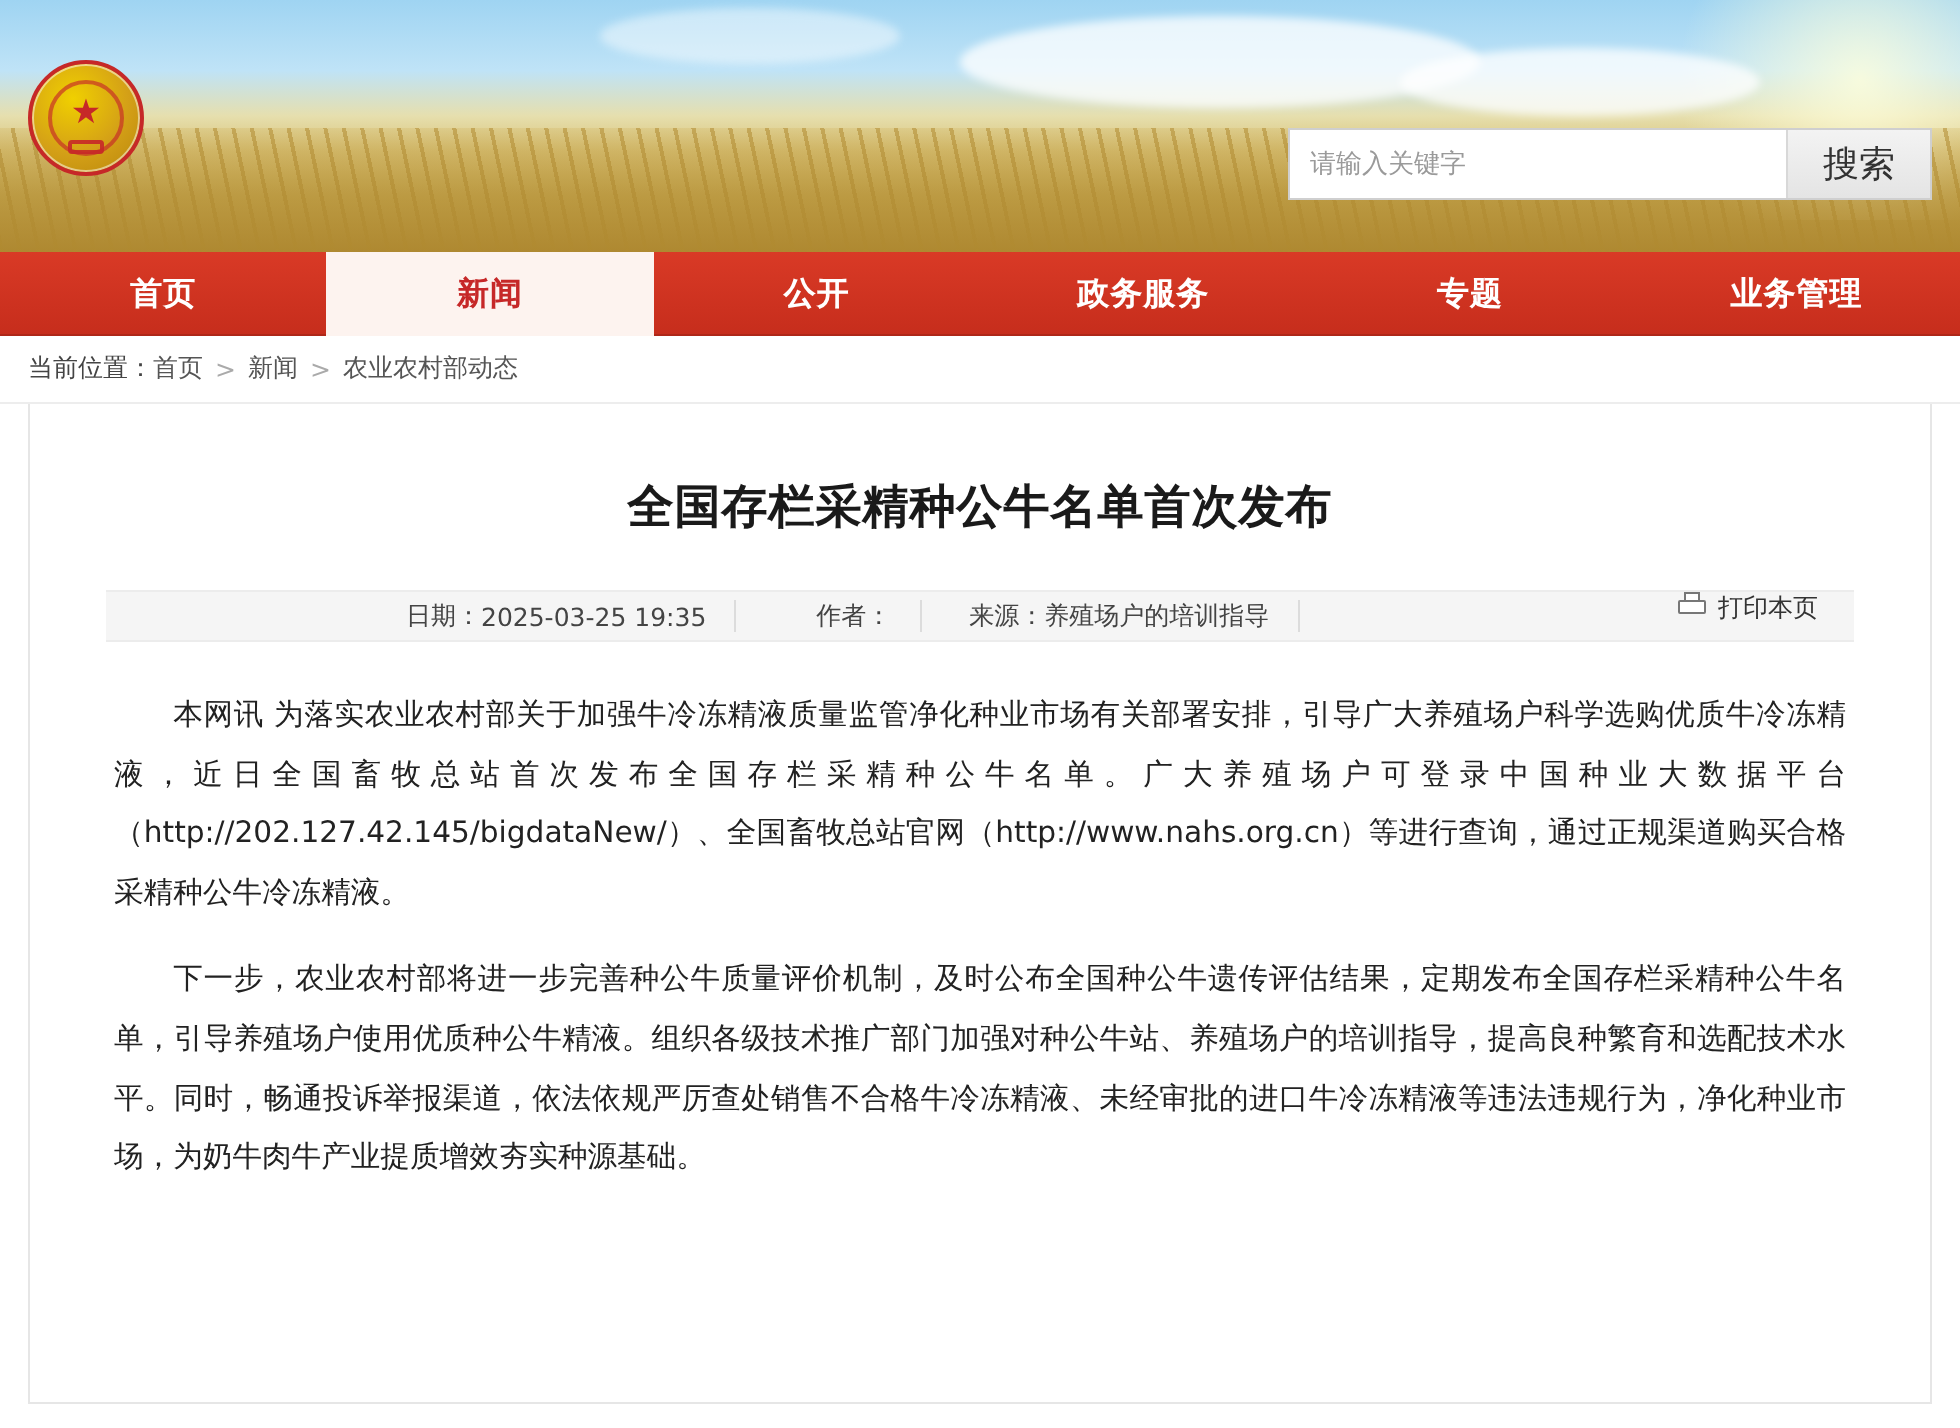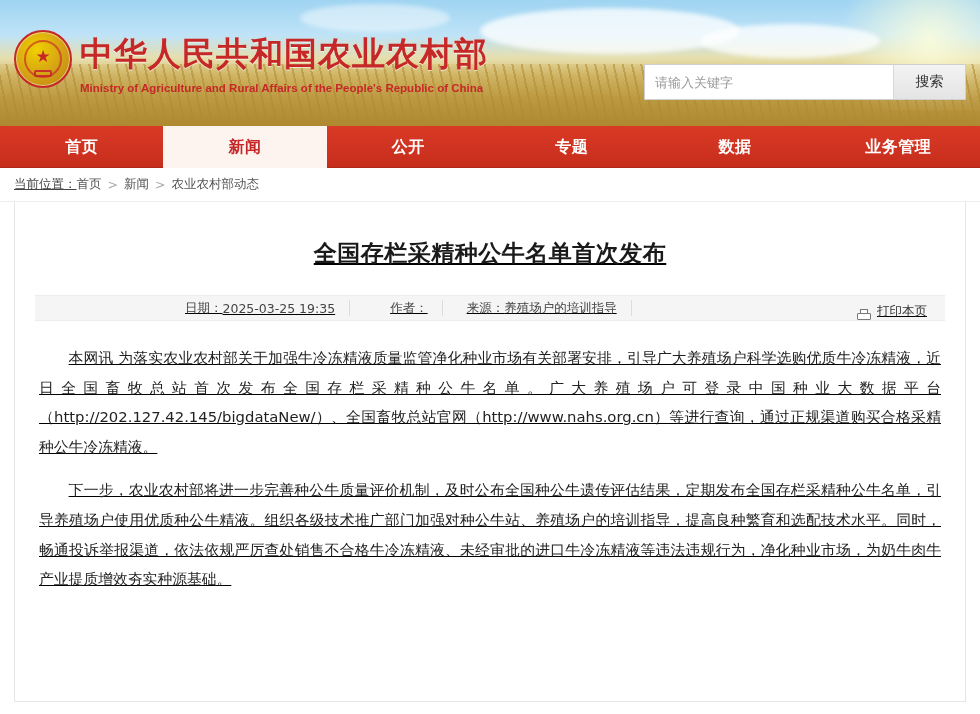--- a/index.html
+++ b/index.html
@@ -105,21 +105,21 @@
     color: #333;
     font-family: "DejaVu Sans", "Liberation Sans", sans-serif;
     background: #fff;
   }
   .searchbox input::placeholder { color: #9a9a9a; }
   .searchbox .btn {
     width: 72px;
     background: linear-gradient(to bottom, #f3f3f3, #e4e4e4);
     border-left: 1px solid #d8d8d8;
     display: flex; align-items: center; justify-content: center;
-    font-size: 14px; color: #333;
+    font-size: 18px; color: #333;
     cursor: pointer;
     font-family: Liberation Serif, serif;
   }
 
   
   .nav {
     display: flex;
     height: 42px;
     background: linear-gradient(to bottom, #d93a26, #c62d1c);
     box-shadow: inset 0 -1px 0 rgba(0,0,0,.12);
@@ -143,37 +143,36 @@
   .breadcrumb {
     height: 34px;
     display: flex; align-items: center;
     padding: 0 14px;
     font-size: 12.5px;
     color: #555;
     background: #fff;
     font-family: "DejaVu Sans", "Liberation Sans", sans-serif;
     border-bottom: 1px solid #ededed;
   }
-  .breadcrumb .lbl { color: #444; text-decoration: underline; }
+  .breadcrumb .lbl { color: #444; }
   .breadcrumb a { color: #555; text-decoration: none; cursor: pointer; }
   .breadcrumb .sep { margin: 0 6px; color: #aaa; }
 
   
   .page-body {
     padding: 0 14px 0 14px;
     background: #fff;
   }
   .article {
     border: 1px solid #e6e6e6;
     border-top: 0;
     background: #fff;
     height: 500px;
-    padding: 0 20px;
+    padding: 0 38px;
     overflow: hidden;
-    text-decoration: underline;
   }
   .article h1 {
     margin: 0;
     padding: 36px 40px 26px 40px;
     text-align: center;
     font-size: 23px;
     font-weight: bold;
     color: #1a1a1a;
     font-family: "DejaVu Sans", "Liberation Sans", sans-serif;
     letter-spacing: .5px;
@@ -197,21 +196,21 @@
   .meta .divider {
     width: 1px; height: 16px; background: #dcdcdc;
   }
   .meta .author { padding-left: 40px; }
   .meta .source { padding-left: 24px; text-align: right; }
   .meta .print {
     margin-left: auto;
     padding-right: 18px;
     cursor: pointer;
     color: #333;
-    display: flex; align-items: flex-end; gap: 6px;
+    display: flex; align-items: flex-start; gap: 6px;
   }
   .printer {
     display: inline-block;
     position: relative;
     width: 14px; height: 11px;
   }
   .printer .body {
     position: absolute; left: 0; bottom: 0; width: 14px; height: 7px;
     border: 1px solid #777; border-radius: 1px; background: #fff;
   }
@@ -244,37 +243,33 @@
     <div class="cloud c2"></div>
     <div class="cloud c3"></div>
     <div class="wheat"></div>
 
     <div class="emblem">
       <div class="ear"></div>
       <div class="star">★</div>
       <div class="gear"></div>
     </div>
 
-    <div class="site-title">
-      <div class="cn">中华人民共和国农业农村部</div>
-      <div class="en">Ministry of Agriculture and Rural Affairs of the People's Republic of China</div>
-    </div>
 
     <div class="searchbox">
       <input type="text" placeholder="请输入关键字" style="">
       <div class="btn">搜索</div>
     </div>
   </div>
 
   <div class="nav">
     <div class="item">首页</div>
     <div class="item active">新闻</div>
     <div class="item">公开</div>
+    <div class="item">政务服务</div>
     <div class="item">专题</div>
-    <div class="item">数据</div>
     <div class="item">业务管理</div>
   </div>
 
   <div class="breadcrumb">
     <span class="lbl">当前位置：</span>
     <a>首页</a>
     <span class="sep">&gt;</span>
     <a>新闻</a>
     <span class="sep">&gt;</span>
     <a>农业农村部动态</a>

